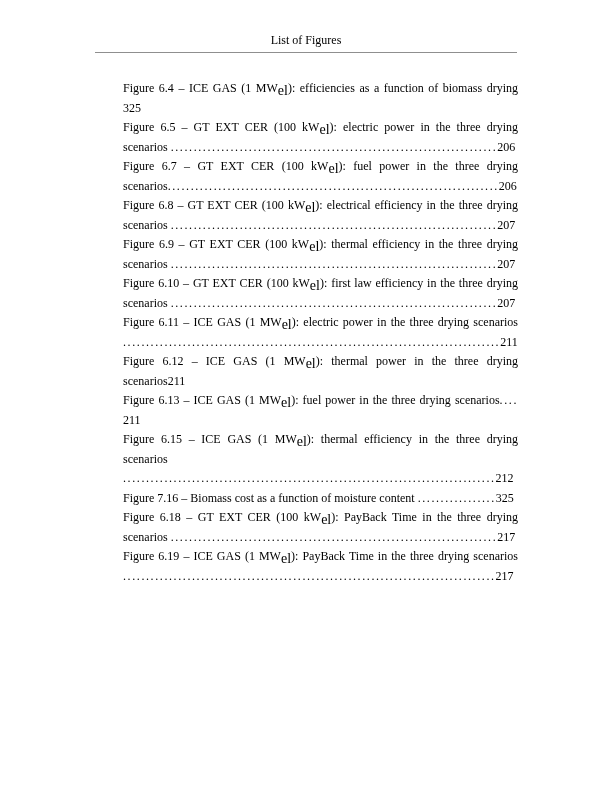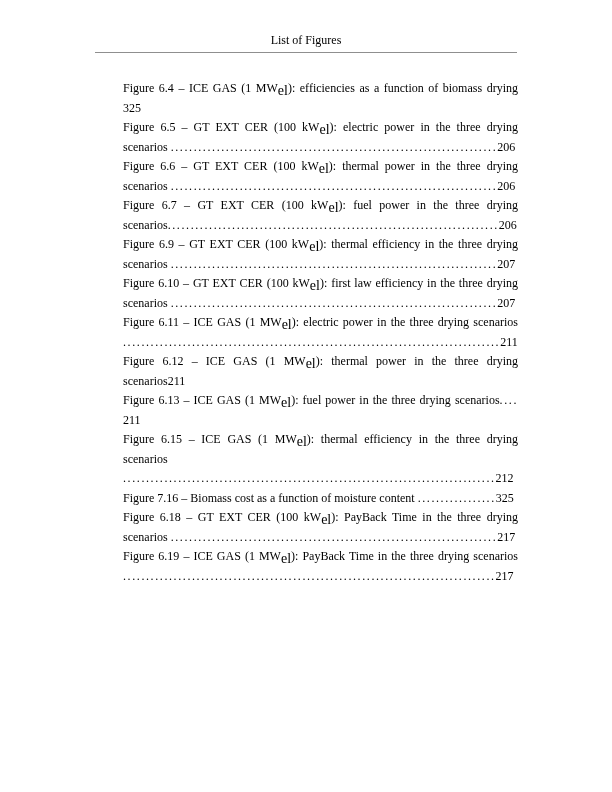--- a/index.html
+++ b/index.html
@@ -62,22 +62,22 @@
 
 <div class="page">
 
   <header class="page-header">
     <div class="header-title">List of Figures</div>
   </header>
 
   <main class="lof" id="lof">
       <p class="entry"><span class="entry-text">Figure 6.4 – ICE GAS (1 MW<sub>el</sub>): efficiencies as a function of biomass drying </span><span class="leader-dots"></span><span class="entry-page">325</span></p>
       <p class="entry"><span class="entry-text">Figure 6.5 – GT EXT CER (100 kW<sub>el</sub>): electric power in the three drying scenarios </span><span class="leader-dots">.......................................................................</span><span class="entry-page">206</span></p>
-      <p class="entry"><span class="entry-text">Figure 6.6 – GT EXT CER (100 kW<sub>el</sub>): thermal power in the three drying scenarios </span><span class="leader-dots">.......................................................................</span><span class="entry-page">206</span></p>
       <p class="entry"><span class="entry-text">Figure 6.7 – GT EXT CER (100 kW<sub>el</sub>): fuel power in the three drying scenarios</span><span class="leader-dots">........................................................................</span><span class="entry-page">206</span></p>
+      <p class="entry"><span class="entry-text">Figure 6.8 – GT EXT CER (100 kW<sub>el</sub>): electrical efficiency in the three drying scenarios </span><span class="leader-dots">.......................................................................</span><span class="entry-page">207</span></p>
       <p class="entry"><span class="entry-text">Figure 6.9 – GT EXT CER (100 kW<sub>el</sub>): thermal efficiency in the three drying scenarios </span><span class="leader-dots">.......................................................................</span><span class="entry-page">207</span></p>
       <p class="entry"><span class="entry-text">Figure 6.10 – GT EXT CER (100 kW<sub>el</sub>): first law efficiency in the three drying scenarios </span><span class="leader-dots">.......................................................................</span><span class="entry-page">207</span></p>
       <p class="entry"><span class="entry-text">Figure 6.11 – ICE GAS (1 MW<sub>el</sub>): electric power in the three drying scenarios </span><span class="leader-dots">..................................................................................</span><span class="entry-page">211</span></p>
       <p class="entry"><span class="entry-text">Figure 6.12 – ICE GAS (1 MW<sub>el</sub>): thermal power in the three drying scenarios</span><span class="leader-dots"></span><span class="entry-page">211</span></p>
       <p class="entry"><span class="entry-text">Figure 6.13 – ICE GAS (1 MW<sub>el</sub>): fuel power in the three drying scenarios</span><span class="leader-dots">....</span><span class="entry-page">211</span></p>
       <p class="entry"><span class="entry-text">Figure 6.15 – ICE GAS (1 MW<sub>el</sub>): thermal efficiency in the three drying scenarios </span><span class="leader-dots">.................................................................................</span><span class="entry-page">212</span></p>
       <p class="entry"><span class="entry-text">Figure 7.16 – Biomass cost as a function of moisture content </span><span class="leader-dots">.................</span><span class="entry-page">325</span></p>
       <p class="entry"><span class="entry-text">Figure 6.18 – GT EXT CER (100 kW<sub>el</sub>): PayBack Time in the three drying scenarios </span><span class="leader-dots">.......................................................................</span><span class="entry-page">217</span></p>
       <p class="entry"><span class="entry-text">Figure 6.19 – ICE GAS (1 MW<sub>el</sub>): PayBack Time in the three drying scenarios </span><span class="leader-dots">.................................................................................</span><span class="entry-page">217</span></p>
     </main>

